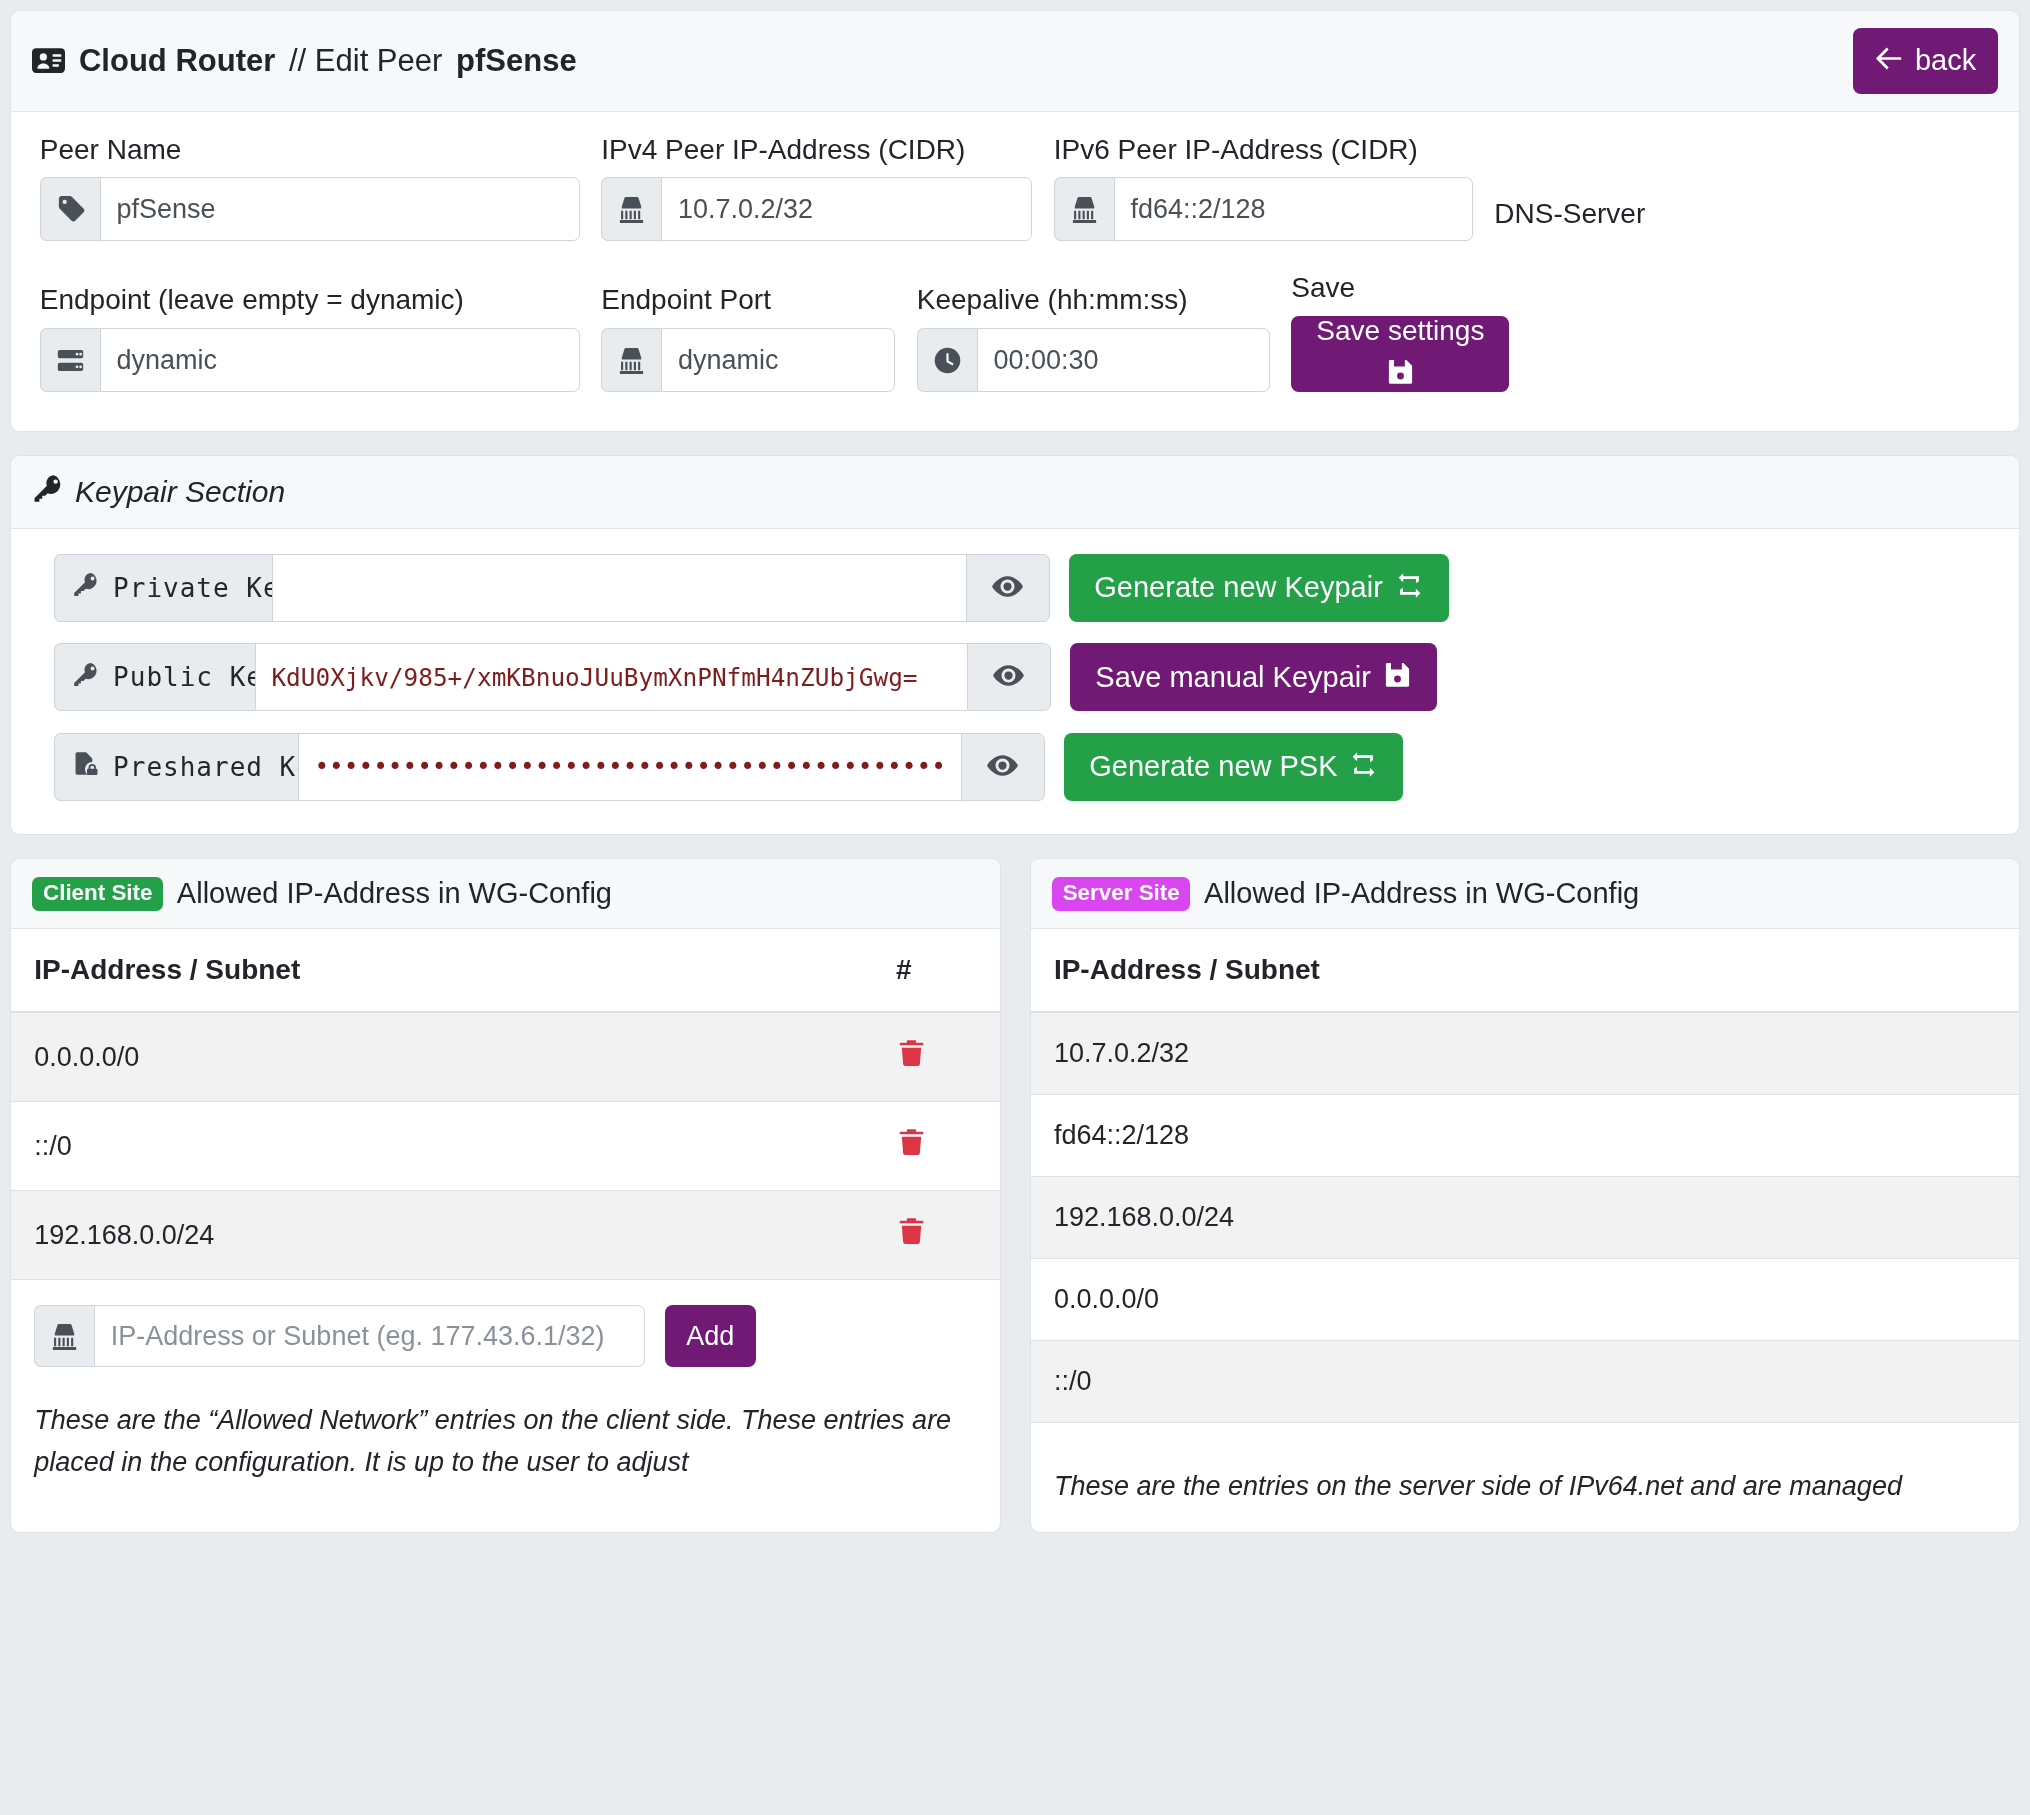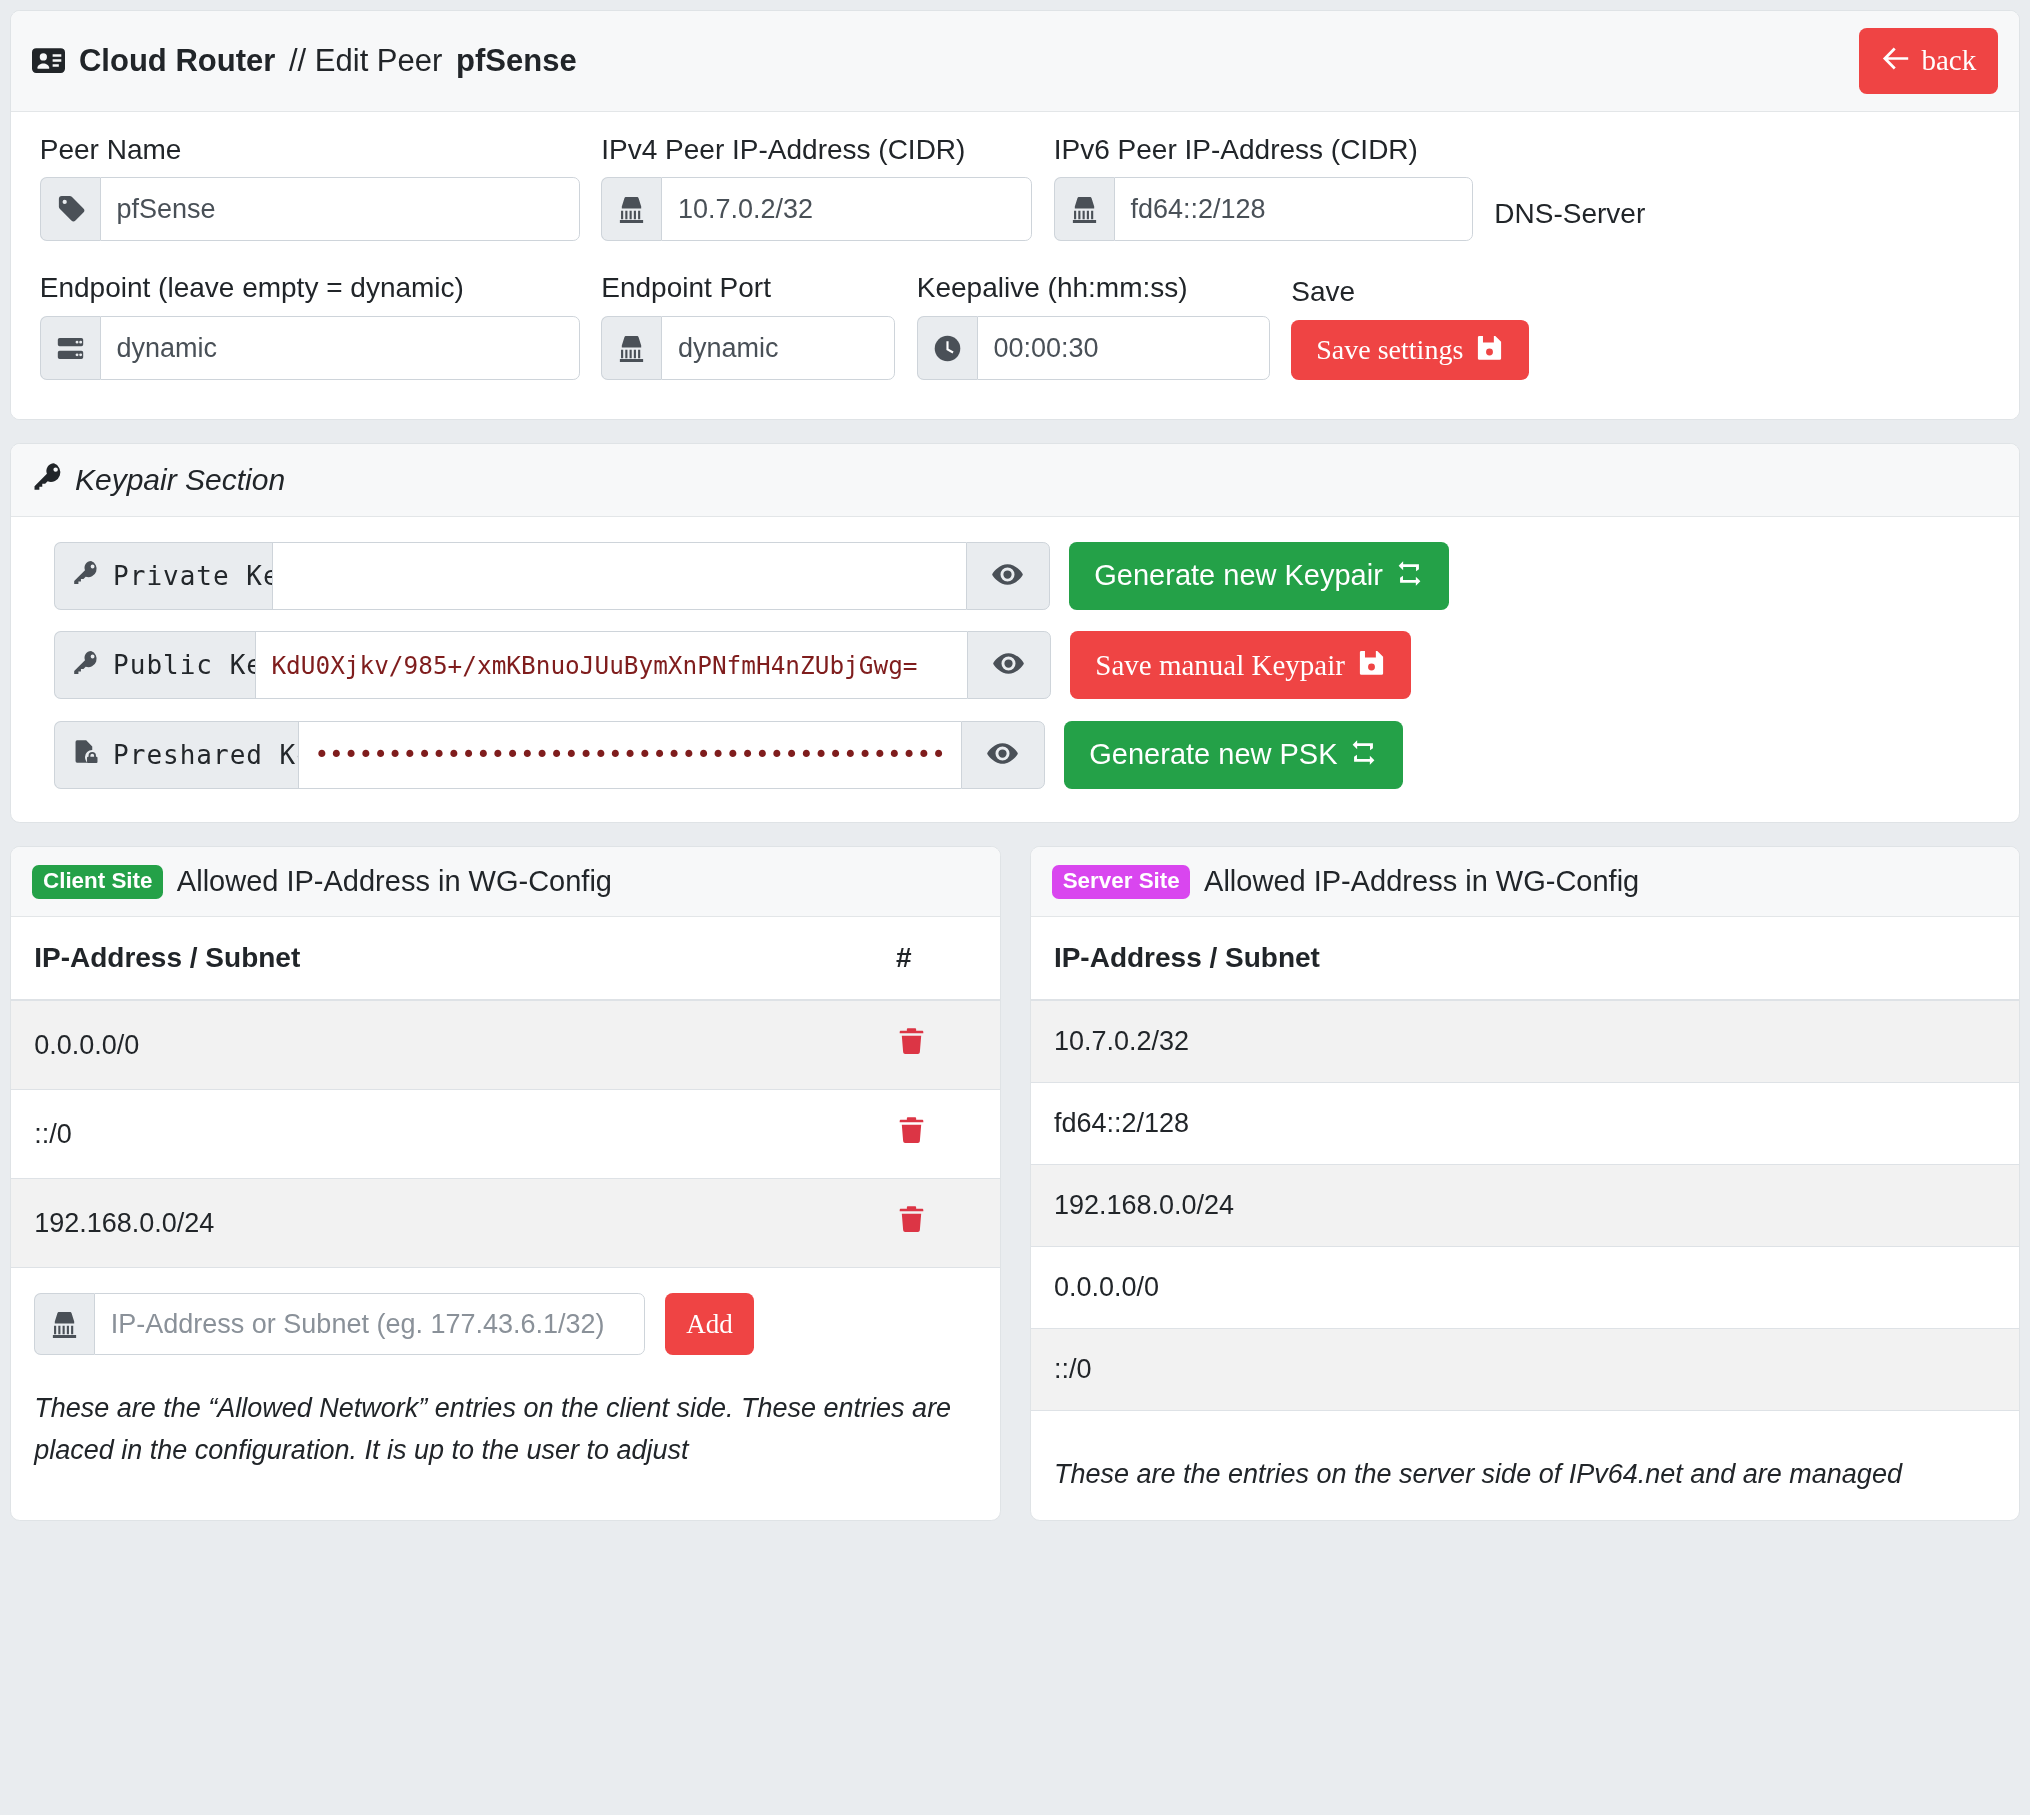--- a/index.html
+++ b/index.html
@@ -49,21 +49,21 @@
     gap: 11.7px;
     border: none;
     border-radius: 7.8px;
     font-family: "Liberation Sans", sans-serif;
     font-size: 28px;
     line-height: 1;
     color: #fff;
     cursor: pointer;
     white-space: nowrap;
   }
-  .btn-blue { background: #ef4444; font-family: Liberation Serif, serif; }
+  .btn-blue { background: #701a75; }
   .btn-green { background: #24a148; }
   .btn-back { padding: 15.6px 21.5px; font-size: 29px; }
 
   
   .form-body { padding: 21.5px 29px 33px 29px; background:#fff; }
   .form-row {
     display: flex;
     align-items: flex-end;
     gap: 0;
     margin-bottom: 5.9px;
@@ -112,21 +112,21 @@
 
   .w-peer  { width: 480px; }
   .w-ipv4  { width: 371px; }
   .w-ipv6  { width: 359px; }
   .w-dns   { width: 234px; }
   .w-endpoint { width: 480px; }
   .w-port  { width: 234px; }
   .w-keep  { width: 293px; }
 
   .save-wrap { display: flex; flex-direction: column; }
-  .btn-save { height: 60px; padding: 0 25px; font-size: 28px; }
+  .btn-save { height: 76px; padding: 0 25px; font-size: 28px; flex-direction: column; }
 
   
   .card-header {
     display: flex;
     align-items: center;
     gap: 11.7px;
     padding: 16.6px 21.5px;
     background: #f7f8f9;
     border-bottom: 1px solid #e3e6e8;
     font-size: 30px;

